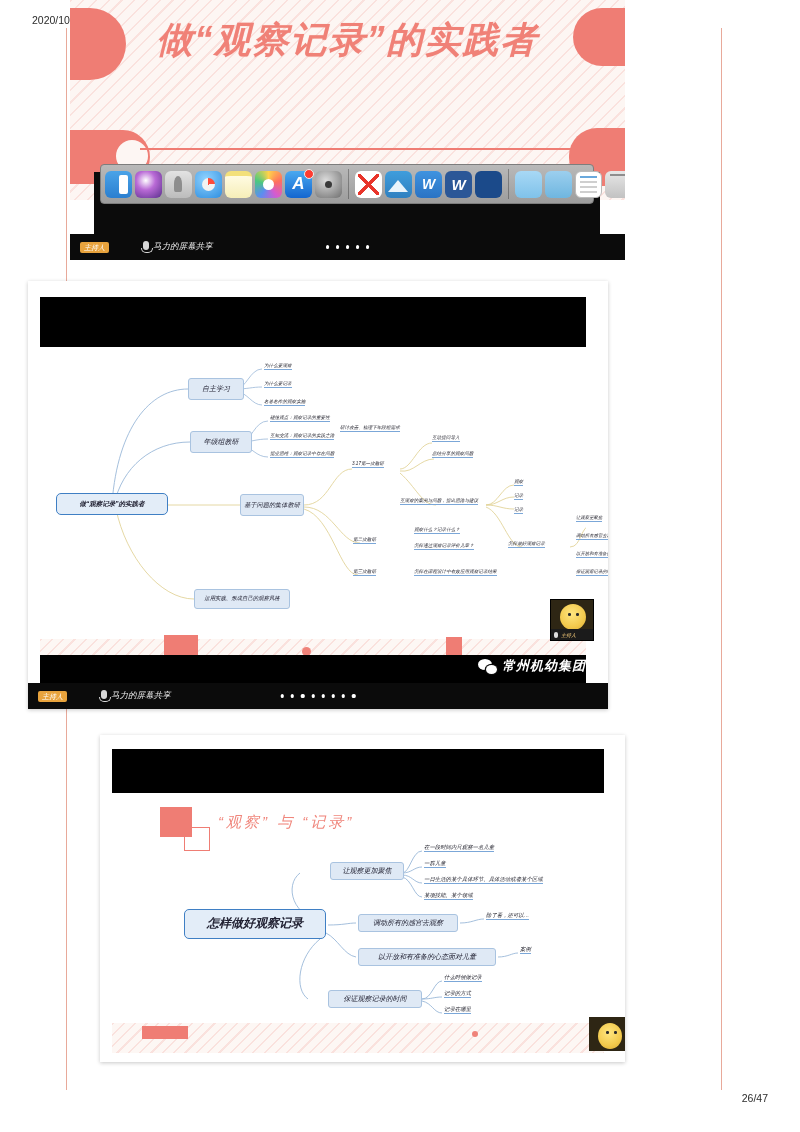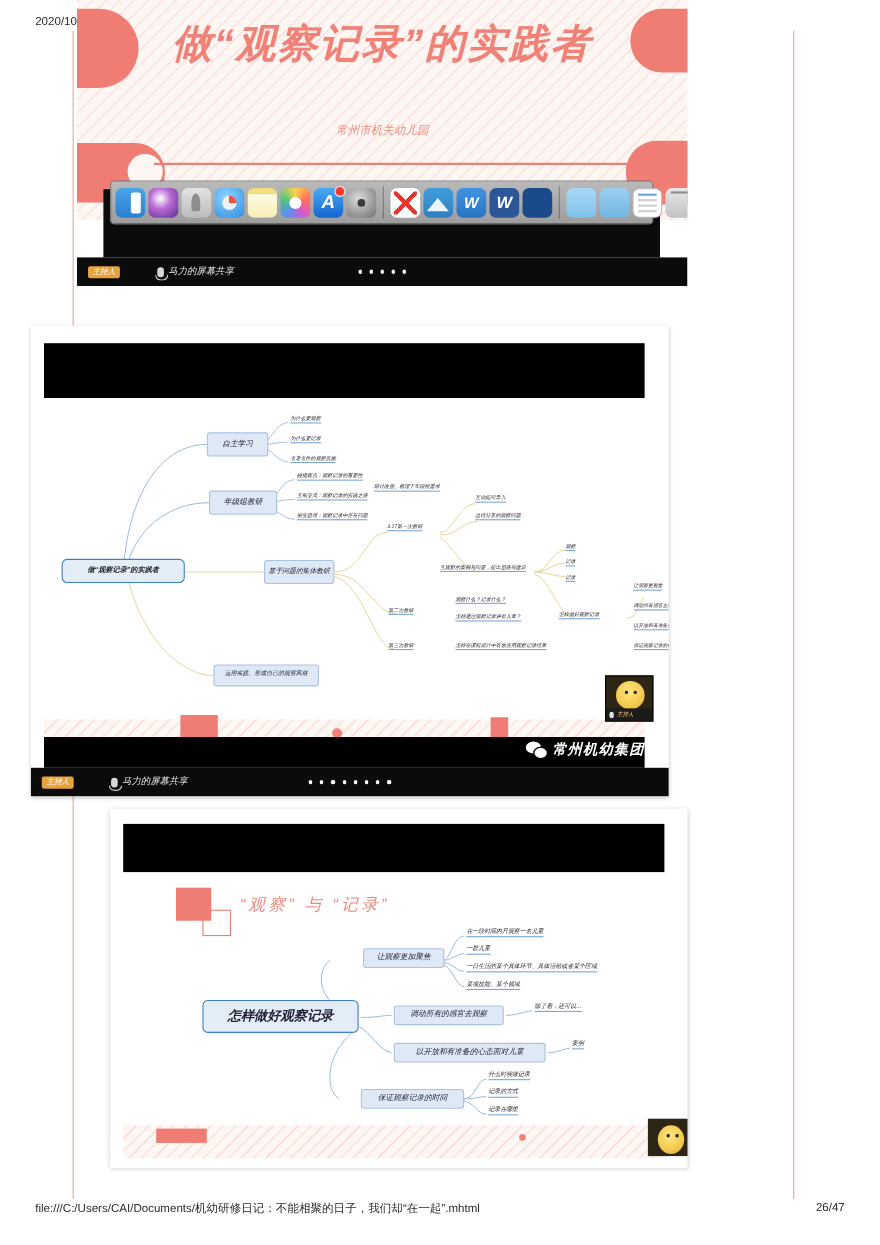--- a/index.html
+++ b/index.html
@@ -126,28 +126,28 @@
 
   
   .zoom-bar {
     position:absolute; left:0; bottom:0; width:100%; height:26px; background:#0b0b0b;
     display:flex; align-items:center;
   }
   .host-chip {
     margin-left:10px; background:#e8a33d; color:#fff; font-size:7px;
     padding:2px 4px; border-radius:2px; line-height:1;
   }
-  .share-lbl { margin-left:7px; color:#e9e9e9; font-size:8.5px; display:flex; align-items:center; gap:4px;padding-left:27px; }
+  .share-lbl { margin-left:7px; color:#e9e9e9; font-size:8.5px; display:flex; align-items:flex-start; gap:4px;padding-left:27px; }
   .mic-glyph { display:inline-block; width:6px; height:9px; background:#d8d8d8; border-radius:3px; position:relative; }
   .mic-glyph:after{content:"";position:absolute;left:-2px;bottom:-3px;width:10px;height:4px;border:1px solid #d8d8d8;border-top:none;border-radius:0 0 6px 6px;}
   .pager-dots { position:absolute; left:50%; transform:translateX(-50%); display:flex; gap:7px; }
   .pager-dots i { width:3.2px; height:3.2px; background:#fff; border-radius:50%; display:block; }
 
   
-  #slide2 { left:28px; top:296px; width:580px; height:428px; }
+  #slide2 { left:28px; top:281px; width:580px; height:428px; }
   .s2-black { position:absolute; left:12px; top:16px; width:546px; height:50px; background:#000; }
   .s2-canvas { position:absolute; left:12px; top:66px; width:546px; height:292px; background:#fff; }
 
   
   .mm-node {
     position:absolute; border:1px solid #a9c3e0; background:#dfe9f5;
     color:#223; display:flex; align-items:center; justify-content:center;
     border-radius:3px; text-align:center; line-height:1.1;
   }
   .mm-node.root { border:1.6px solid #3f7fc4; background:#e3edf8; border-radius:5px; font-weight:bold; }
@@ -227,21 +227,20 @@
   <div class="s1-art">
     <div class="s1-blob s1-b1"></div>
     <div class="s1-blob s1-b2"></div>
     <div class="s1-blob s1-b3"></div>
     <div class="s1-blob s1-b4"></div>
     <div class="s1-hole"></div>
     <div class="s1-line"></div>
     <div class="s1-dot"></div>
     <div class="s1-title">做“观察记录”的实践者</div>
     <div class="s1-sub">
-      <div>常州市机关幼儿园</div>
     </div>
   </div>
 
   <div class="s1-dockbar">
     <div class="dock">
       <div class="icon ic-finder"></div>
       <div class="icon ic-siri"></div>
       <div class="icon ic-launch"></div>
       <div class="icon ic-safari"></div>
       <div class="icon ic-notes"></div>
@@ -446,15 +445,14 @@
 
   <div class="pip3">
     <span class="face"></span>
     <span class="eye l"></span>
     <span class="eye r"></span>
   </div>
 
 </div>
 
 <div class="print-footer">
-  <span class="pf-url">file:///C:/Users/CAI/Documents/机幼研修日记：不能相聚的日子，我们却“在一起”.mhtml</span>
   <span class="pf-page">26/47</span>
 </div>
 
 </body></html>

